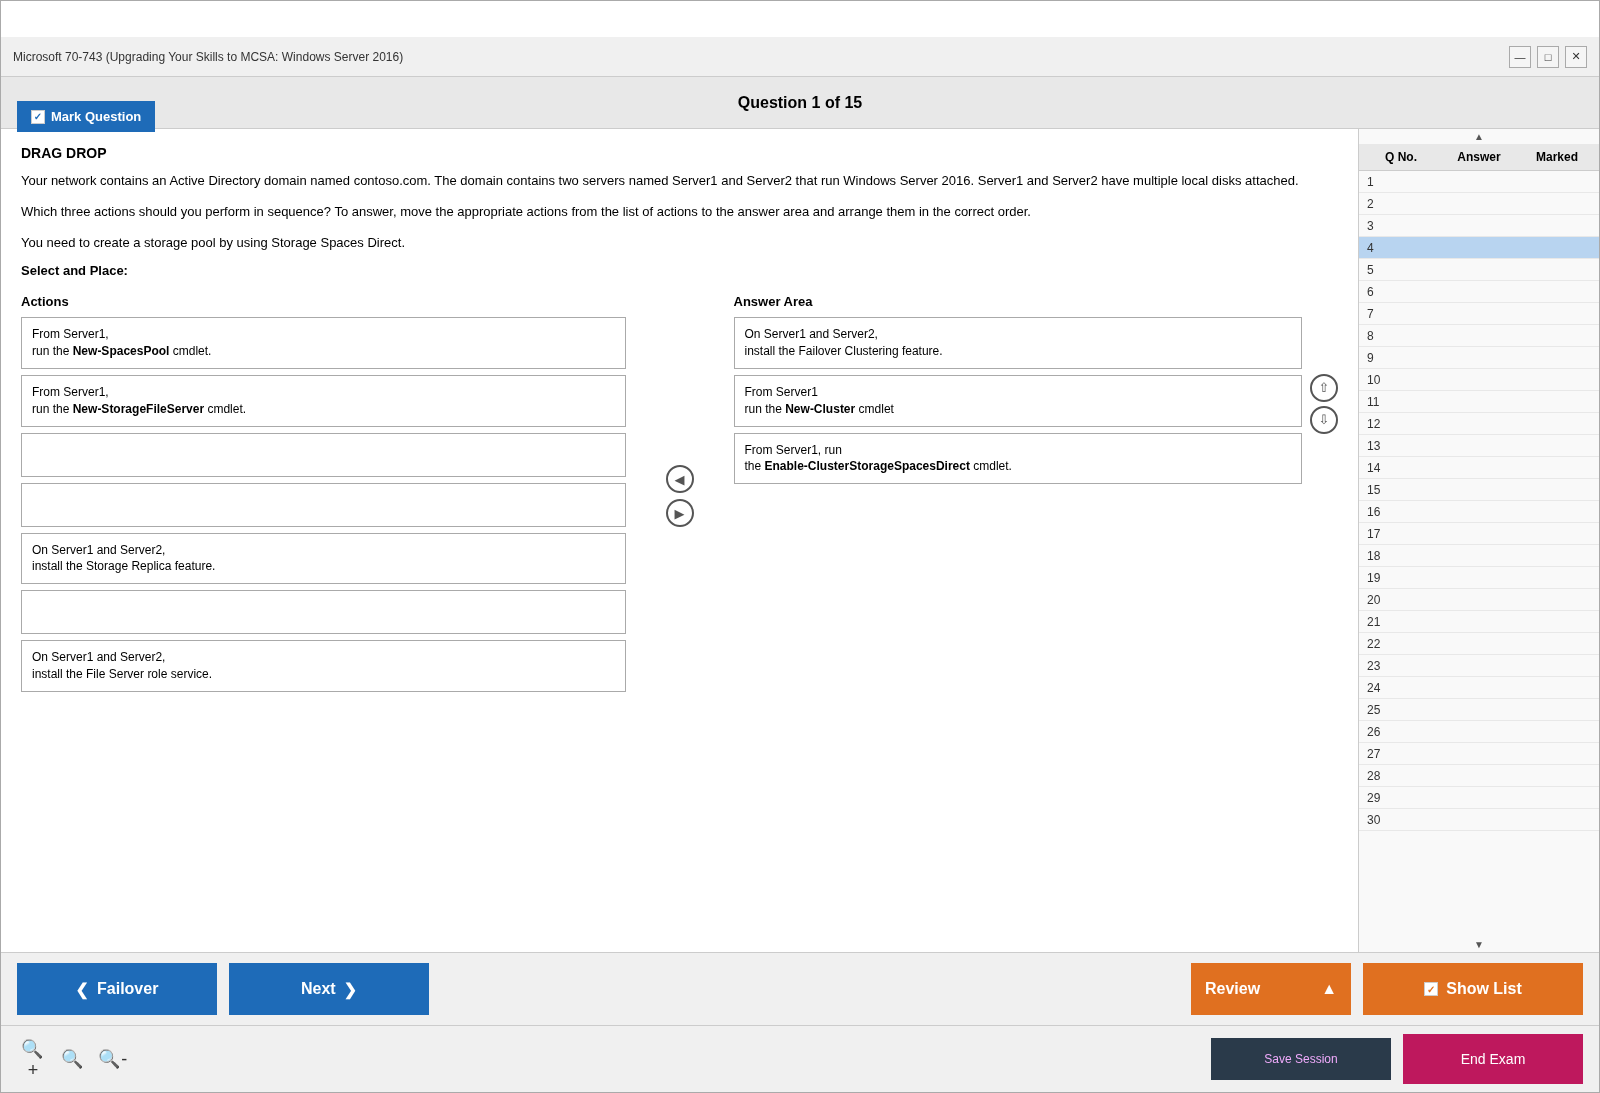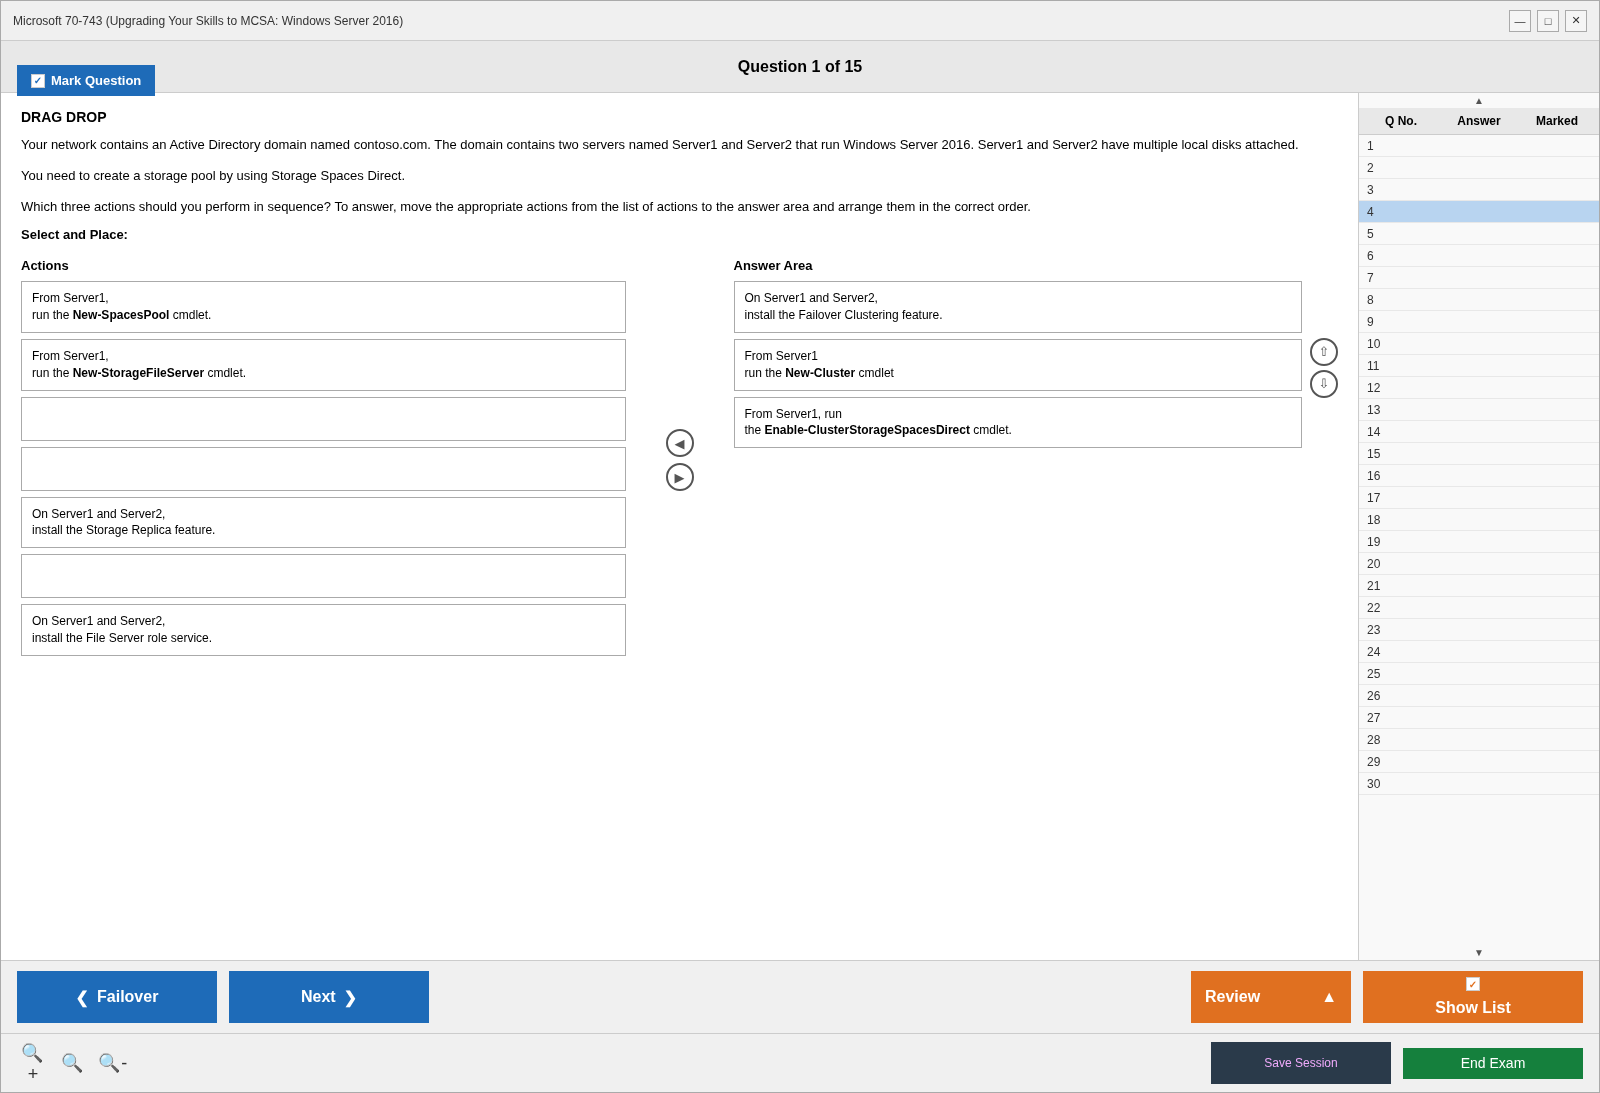--- a/index.html
+++ b/index.html
@@ -17,20 +17,21 @@
 
     
     .title-bar {
       background: #f0f0f0;
       border-bottom: 1px solid #ccc;
       height: 40px;
       display: flex;
       align-items: center;
       padding: 16px 12px;
       flex-shrink: 0;
+      margin-top: 36px;
     }
     .title-bar-text {
       flex: 1;
       font-size: 12px;
       color: #333;
     }
     .title-bar-controls {
       display: flex;
       gap: 6px;
     }
@@ -306,21 +307,20 @@
       justify-content: space-between;
       padding: 0 14px;
     }
     .btn-show-list {
       background: #e07020;
       min-width: 220px;
       display: flex;
       align-items: center;
       justify-content: center;
       gap: 8px;
-      flex-direction: column;
     }
     .footer-spacer { flex: 1; }
     .chevron { font-size: 16px; }
 
     .footer-bottom {
       display: flex;
       align-items: center;
       padding: 8px 16px;
       gap: 12px;
     }
@@ -344,24 +344,24 @@
     .btn-save-session {
       background: #2a3a4a;
       color: #f0abfc;
       border: none;
       height: 42px;
       min-width: 180px;
       font-size: 12px;
       cursor: pointer;
     }
     .btn-end-exam {
-      background: #15803d;
+      background: #be185d;
       color: #fff;
       border: none;
-      height: 31px;
+      height: 50px;
       min-width: 180px;
       font-size: 14px;
       cursor: pointer;
       text-align: center;
     }
 
     .checkbox-small {
       width: 14px;
       height: 14px;
       background: #fff;
@@ -398,22 +398,22 @@
       <span>Mark Question</span>
     </button>
     <span class="header-title">Question 1 of 15</span>
   </div>
 
   <div class="main-content">
 
     <div class="question-area">
       <div class="question-type">DRAG DROP</div>
       <p class="question-text">Your network contains an Active Directory domain named contoso.com. The domain contains two servers named Server1 and Server2 that run Windows Server 2016. Server1 and Server2 have multiple local disks attached.</p>
+      <p class="question-text">Which three actions should you perform in sequence? To answer, move the appropriate actions from the list of actions to the answer area and arrange them in the correct order.</p>
       <p class="question-text">You need to create a storage pool by using Storage Spaces Direct.</p>
-      <p class="question-text">Which three actions should you perform in sequence? To answer, move the appropriate actions from the list of actions to the answer area and arrange them in the correct order.</p>
       <p class="question-instruction">Select and Place:</p>
 
       <div class="drag-drop-container">
 
         <div class="drag-section">
           <div class="drag-section-title">Actions</div>
           <div class="drag-item">From Server1,<br>run the <b>New-SpacesPool</b> cmdlet.</div>
           <div class="drag-item">From Server1,<br>run the <b>New-StorageFileServer</b> cmdlet.</div>
           <div class="drag-item-empty"></div>
           <div class="drag-item-empty"></div>

